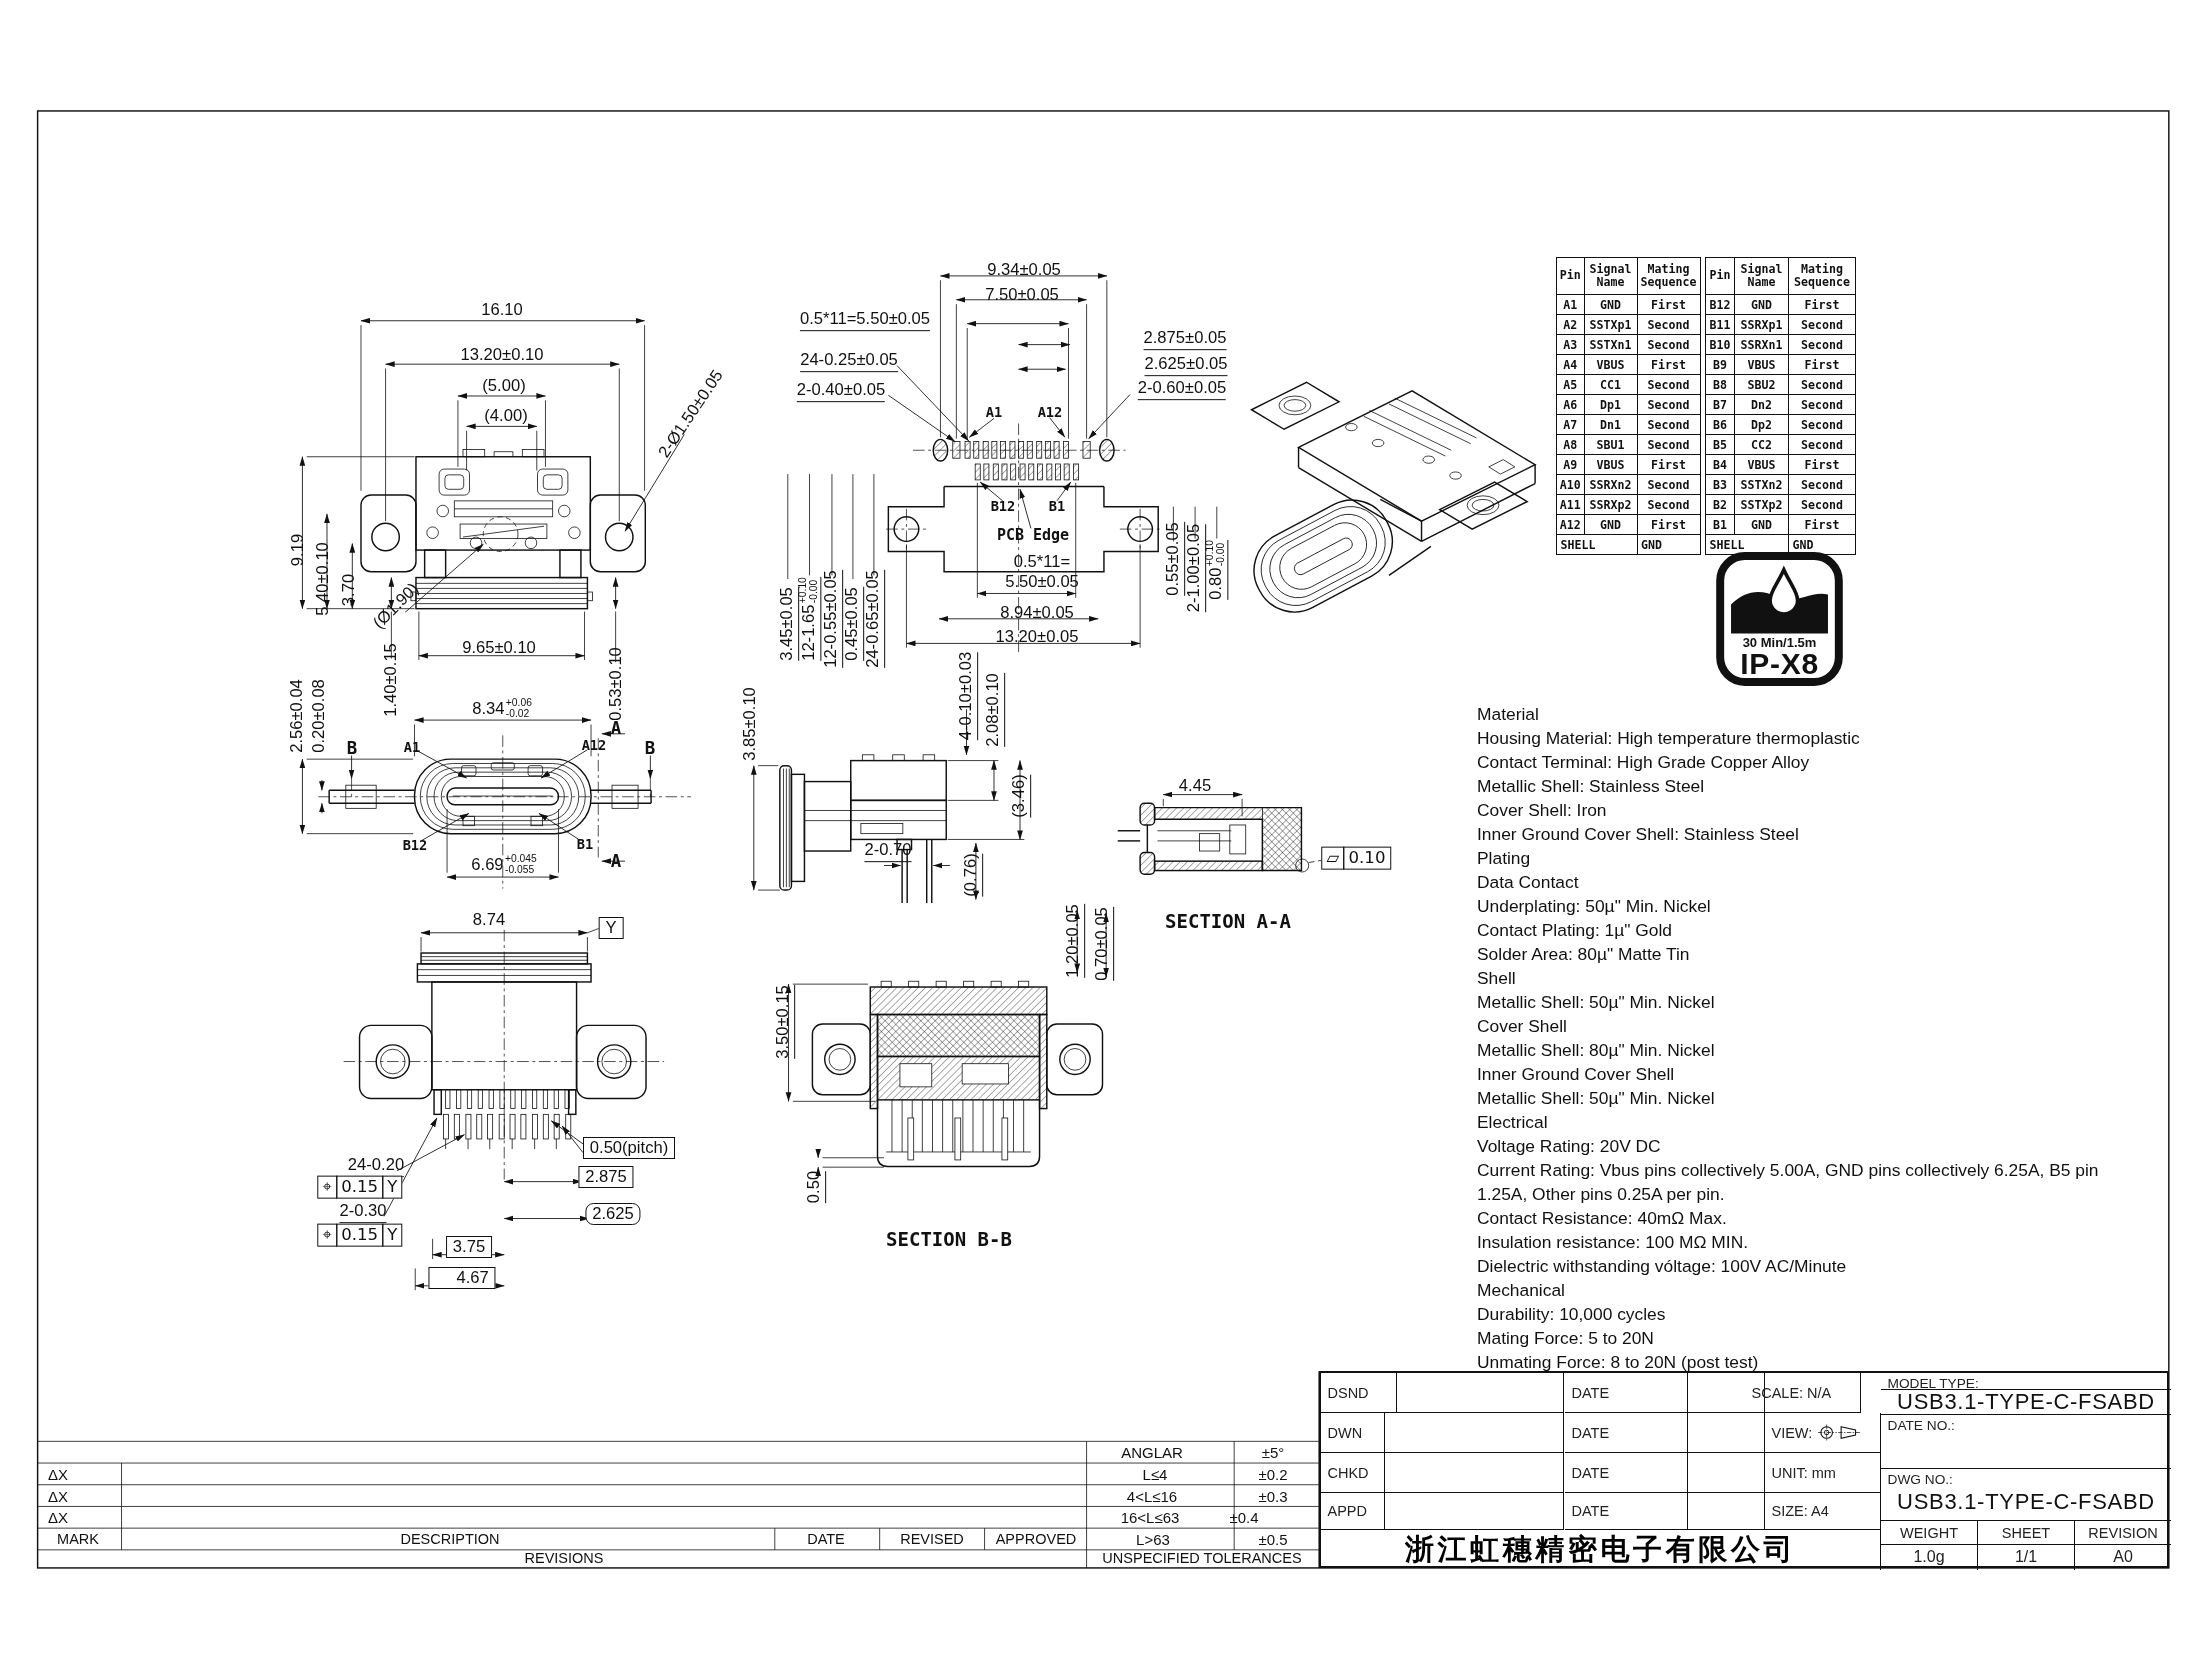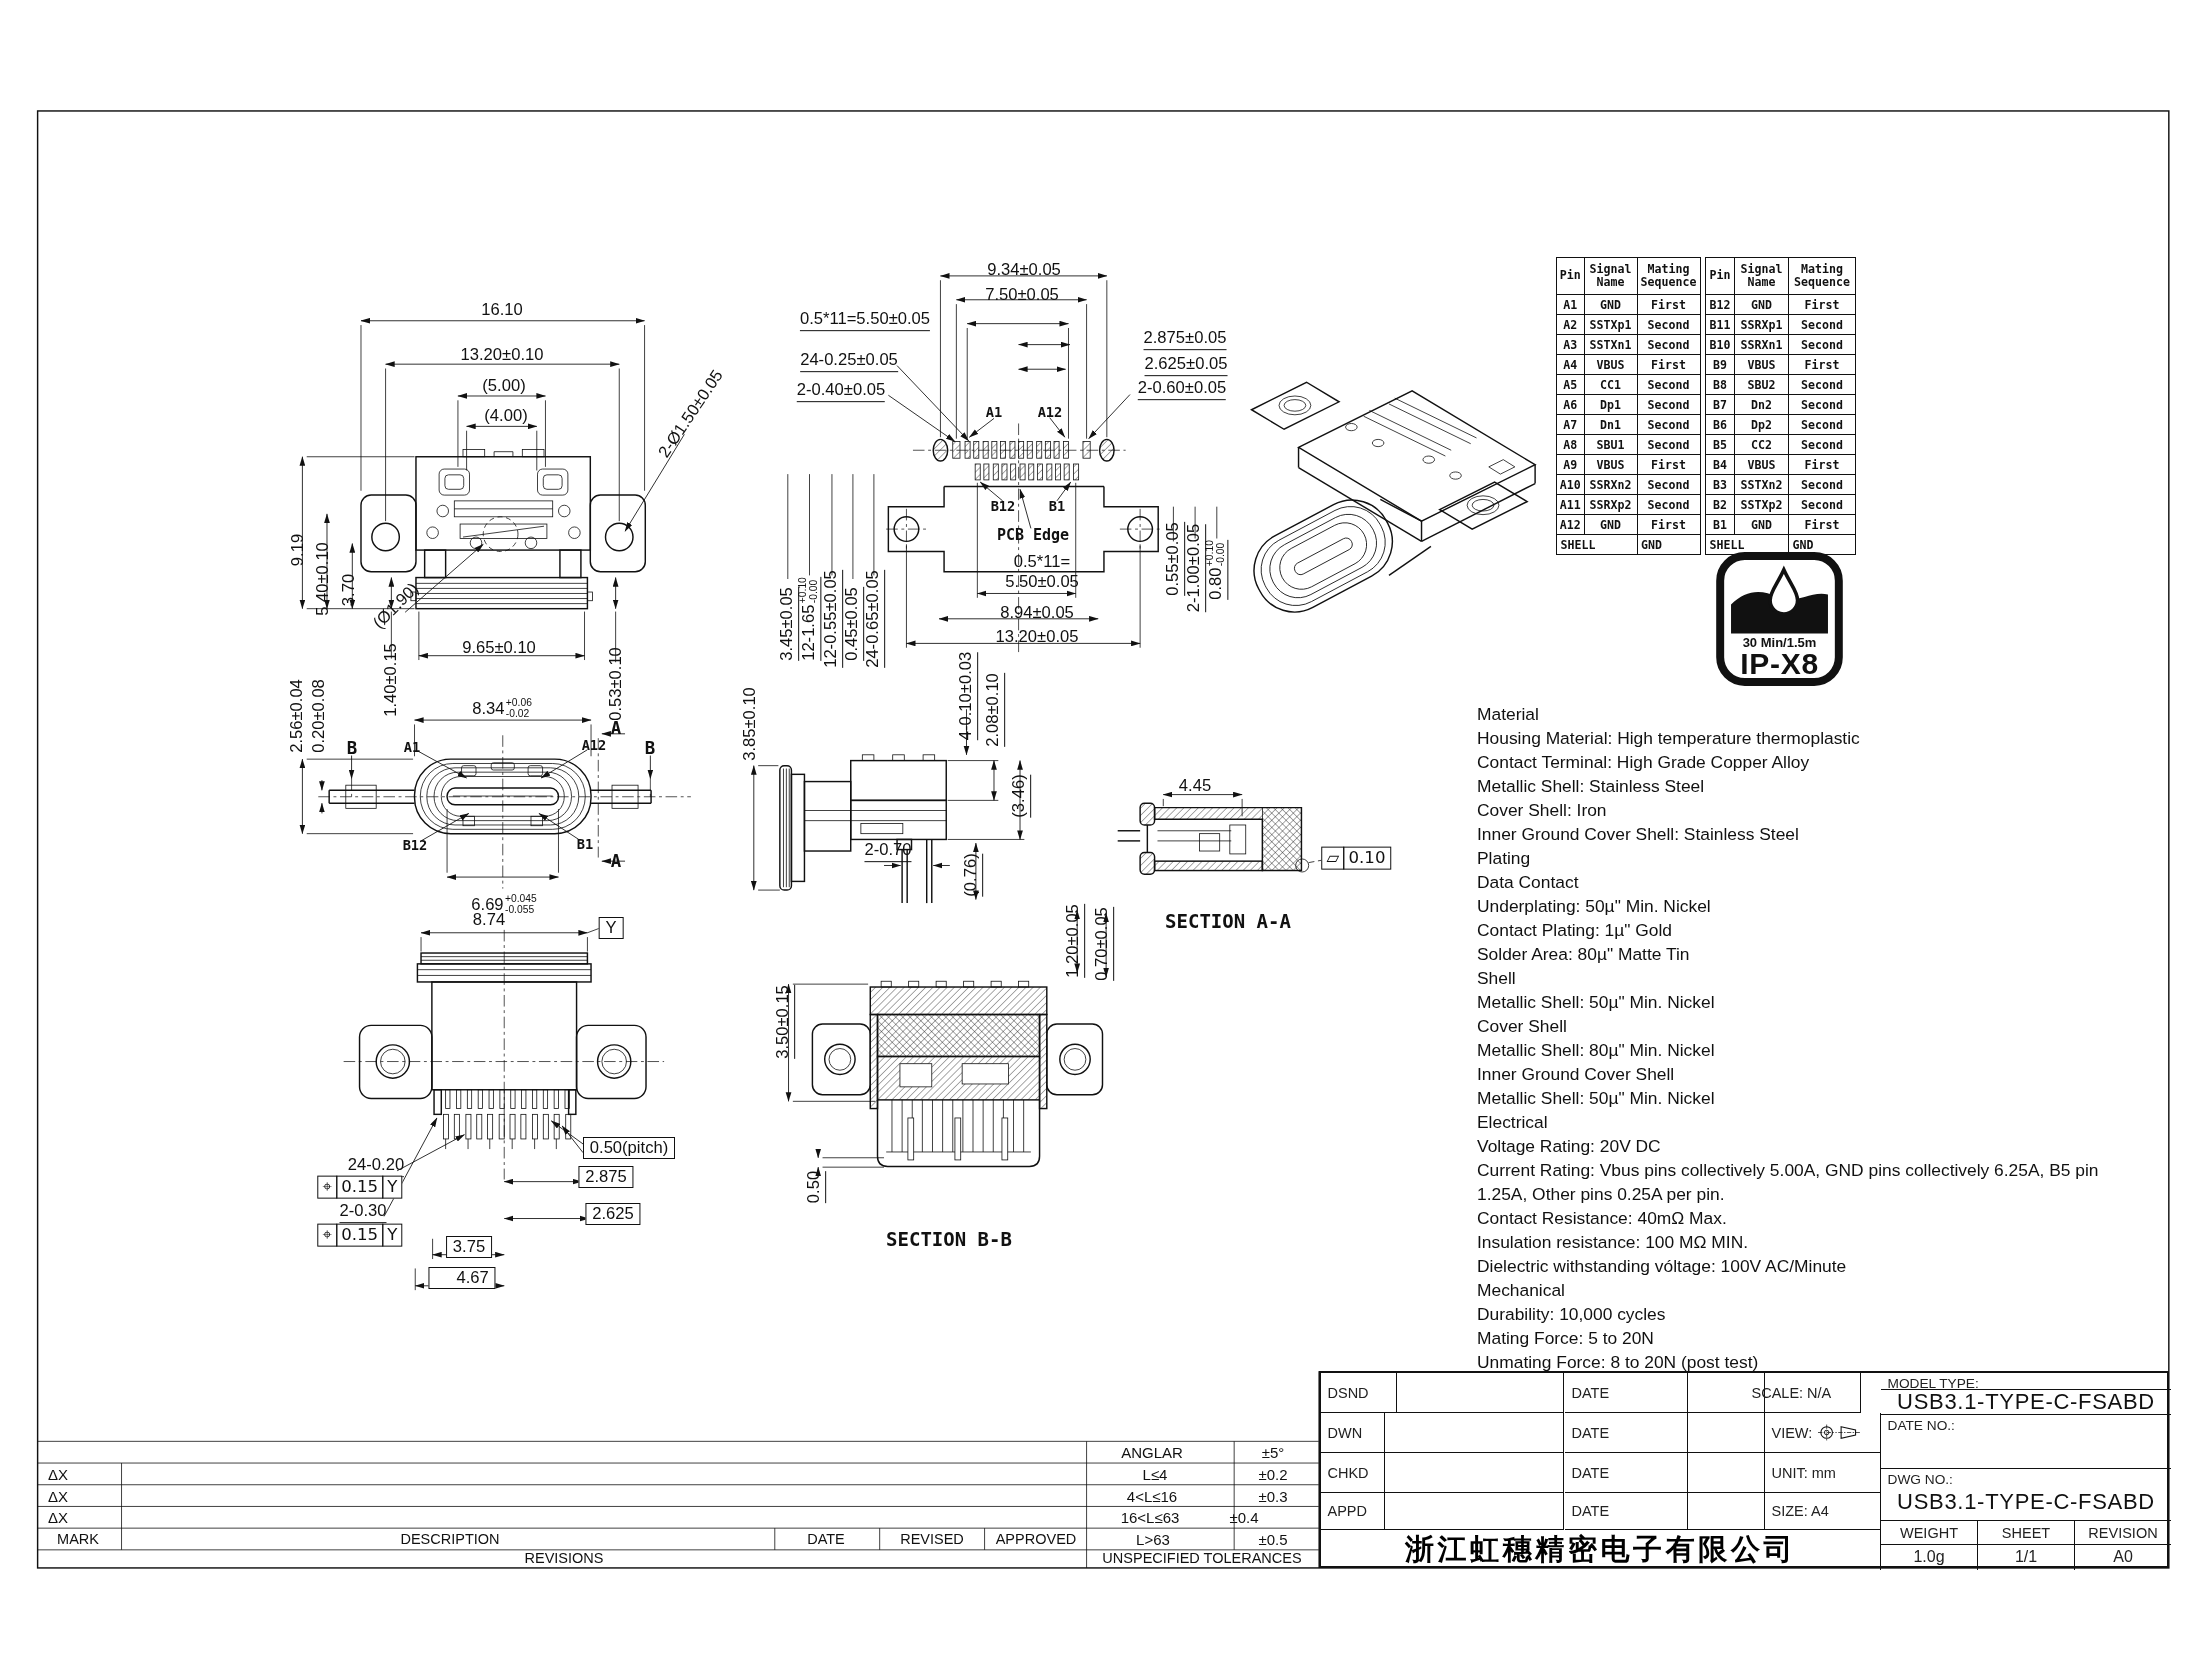--- a/index.html
+++ b/index.html
@@ -602,21 +602,21 @@
       </div>
       <div class="ann mono bold" style="left: 650px; top: 748px; font-size: 17.4px; transform: translate(-50%, -50%);">
         <span>B</span>
       </div>
       <div class="ann mono bold" style="left: 415px; top: 845px; font-size: 13.7px; transform: translate(-50%, -50%);">
         <span>B12</span>
       </div>
       <div class="ann mono bold" style="left: 585px; top: 844px; font-size: 13.7px; transform: translate(-50%, -50%);">
         <span>B1</span>
       </div>
-      <div class="ann" style="left: 504px; top: 865px; font-size: 16.6px; transform: translate(-50%, -50%); margin-top: 40px;">
+      <div class="ann" style="left: 504px; top: 865px; font-size: 16.6px; transform: translate(-50%, -50%);">
         <span>6.69</span>
         <span class="st">
           <span>+0.045</span>
           <span>-0.055</span>
         </span>
       </div>
       <div class="ann mono bold" style="left: 616px; top: 861px; font-size: 17.4px; transform: translate(-50%, -50%);">
         <span>A</span>
       </div>
       <div class="ann" style="left: 750px; top: 724px; font-size: 16.6px; transform: translate(-50%, -50%) rotate(-90deg);">
@@ -674,21 +674,21 @@
         <span>2-0.30</span>
       </div>
       <div class="ann fcf" style="left: 360px; top: 1235px; font-size: 16.6px; transform: translate(-50%, -50%);">
         <span>⌖</span>
         <span>0.15</span>
         <span>Y</span>
       </div>
       <div class="ann bx" style="left: 606px; top: 1177px; font-size: 16.6px; transform: translate(-50%, -50%);">
         <span>2.875</span>
       </div>
-      <div class="ann bx" style="left: 613px; top: 1214px; font-size: 16.6px; transform: translate(-50%, -50%);">
+      <div class="ann bx" style="left: 613px; top: 1214px; font-size: 16.6px; transform: translate(-50%, -50%); border-radius: 8px;">
         <span>2.625</span>
       </div>
       <div class="ann bx" style="left: 469px; top: 1247px; font-size: 16.6px; transform: translate(-50%, -50%);">
         <span>3.75</span>
       </div>
       <div class="ann bx" style="left: 462px; top: 1278px; font-size: 16.6px; transform: translate(-50%, -50%); padding-left: 27px;">
         <span>4.67</span>
       </div>
       <div class="ann ul" style="left: 784px; top: 1022px; font-size: 16.6px; transform: translate(-50%, -50%) rotate(-90deg);">
         <span>3.50±0.15</span>

